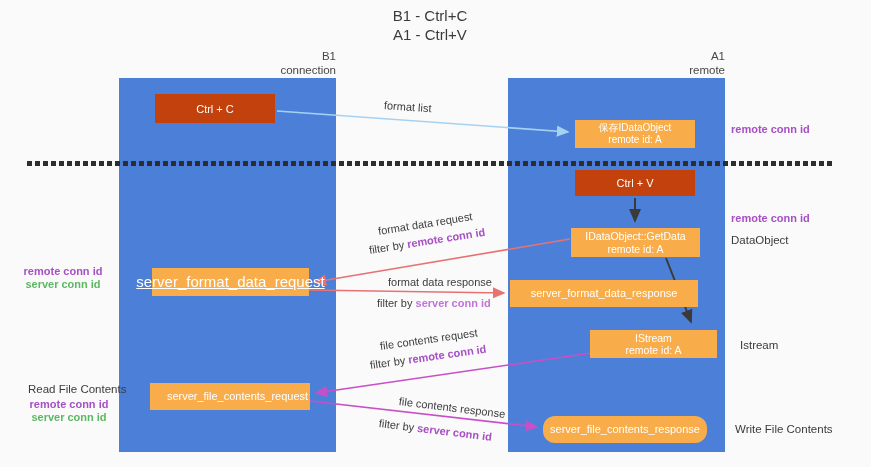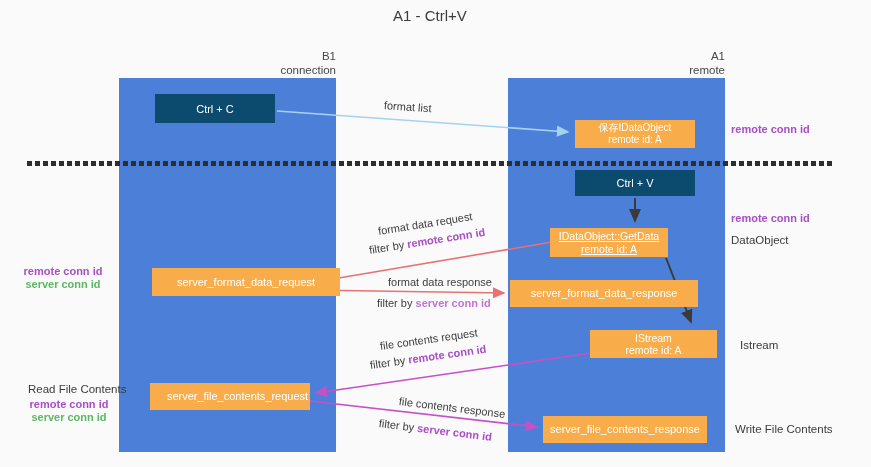--- a/index.html
+++ b/index.html
@@ -34,21 +34,21 @@
     background:#4c80d8;
   }
 
   .node{
     display:flex;align-items:center;justify-content:center;
     flex-direction:column;
     color:#ffffff;
     text-align:center;
     box-sizing:border-box;
   }
-  .node.green{background:#0c4a6e;font-size:11px;}
+  .node.green{background:#c2410c;font-size:11px;}
   .node.orange{background:#f8ad4a;font-size:10.5px;line-height:12.5px;}
 
   .divider{
     left:27px;top:161px;width:805px;height:5px;
     background:repeating-linear-gradient(90deg,#2e2e2e 0 5px,rgba(0,0,0,0) 5px 8px);
   }
 
   svg.overlay{
     left:0;top:0;width:871px;height:467px;
     pointer-events:none;
@@ -75,20 +75,21 @@
   .conn-id-stack{
     text-align:center;font-size:11px;line-height:13px;white-space:nowrap;
   }
 </style>
 </head>
 <body>
 
 <div class="canvas">
 
   <div class="abs title">
+    <div>B1 - Ctrl+C</div>
     <div>A1 - Ctrl+V</div>
   </div>
 
   <div class="abs lifeline-header" style="left:119px;">
     <div>B1</div>
     <div>connection</div>
   </div>
   <div class="abs lifeline-header" style="left:508px;">
     <div>A1</div>
     <div>remote</div>
@@ -129,43 +130,43 @@
 
   <div class="abs node orange" style="left:575px;top:120px;width:120px;height:28px;font-size:10px;">
     <span>保存IDataObject</span>
     <span>remote id: A</span>
   </div>
 
   <div class="abs node green" style="left:575px;top:170px;width:120px;height:26px;">
     <span>Ctrl + V</span>
   </div>
 
-  <div class="abs node orange" style="left:550px;top:228px;width:118px;height:29px;text-decoration:underline;">
+  <div class="abs node orange" style="left:571px;top:228px;width:129px;height:29px;">
     <span>IDataObject::GetData</span>
     <span>remote id: A</span>
   </div>
 
-  <div class="abs node orange" style="left:152px;top:268px;width:188px;height:28px;font-size:11px;">
+  <div class="abs node orange" style="left:152px;top:268px;width:157px;height:28px;font-size:15px;text-decoration:underline;">
     <span>server_format_data_request</span>
   </div>
 
   <div class="abs node orange" style="left:510px;top:280px;width:188px;height:27px;font-size:11px;">
     <span>server_format_data_response</span>
   </div>
 
   <div class="abs node orange" style="left:590px;top:330px;width:127px;height:28px;">
     <span>IStream</span>
     <span>remote id: A</span>
   </div>
 
   <div class="abs node orange" style="left:150px;top:383px;width:160px;height:27px;font-size:11px;padding-left:15px;">
     <span>server_file_contents_request</span>
   </div>
 
-  <div class="abs node orange" style="left:543px;top:416px;width:164px;height:27px;font-size:11px;">
+  <div class="abs node orange" style="left:543px;top:416px;width:164px;height:27px;font-size:11px;border-radius:12px;">
     <span>server_file_contents_response</span>
   </div>
 
   <div class="abs edge-label rot-pos4" style="left:384px;top:99px;">format list</div>
 
   <div class="abs edge-label rot-neg9" style="left:378px;top:225px;">format data request</div>
   <div class="abs edge-label rot-neg9" style="left:369px;top:244px;">
     <span>filter by </span><span class="purple">remote conn id</span>
   </div>
 

